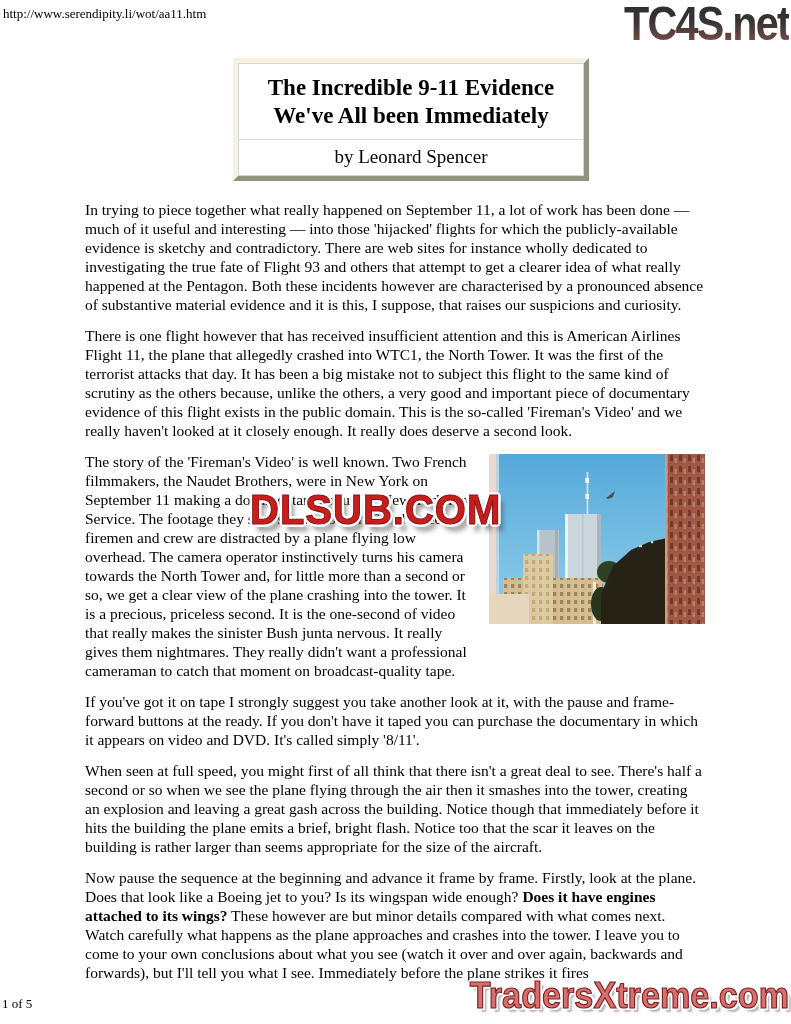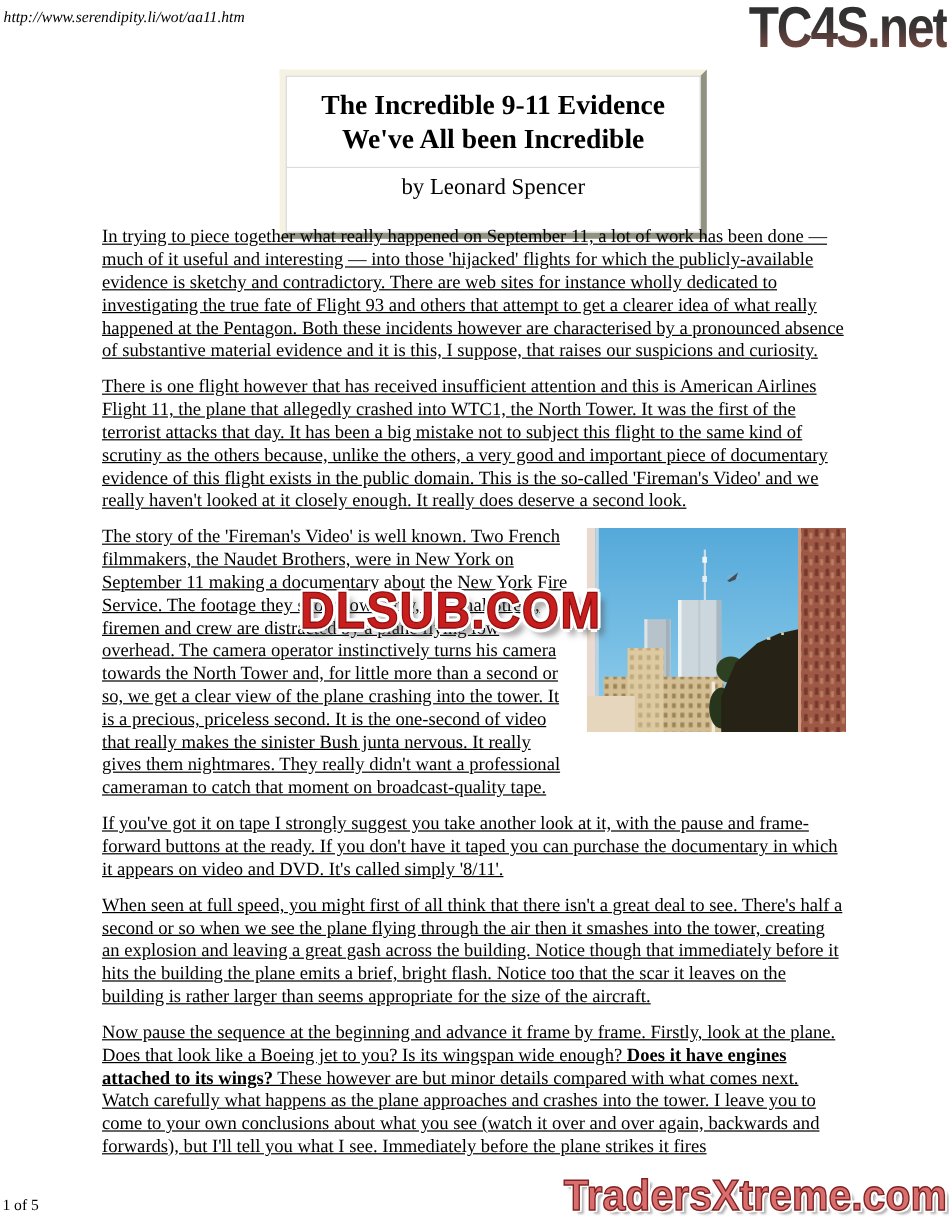--- a/index.html
+++ b/index.html
@@ -4,21 +4,21 @@
 <style>
   html,body{margin:0;padding:0;}
   body{
     width:791px;height:1024px;position:relative;background:#ffffff;
     font-family:"Liberation Serif",serif;color:#111;overflow:hidden;
   }
 
   
   .page-url{
     position:absolute;left:3px;top:6px;
-    font-size:13px;color:#000;font-style:italic;
+    font-size:13px;color:#000;
   }
   .tc4s-logo{
     position:absolute;right:2px;top:0px;
     font-family:"Liberation Sans",sans-serif;font-weight:bold;
     font-size:48px;letter-spacing:-2px;line-height:1;
     transform:scaleX(.86);transform-origin:100% 0;
     background:linear-gradient(180deg,#2d2d2d 0%,#383434 45%,#6d4741 80%,#8a5a52 100%);
     -webkit-background-clip:text;background-clip:text;color:transparent;
   }
 
@@ -29,30 +29,30 @@
     border-color:#f6f2e2 #91927f #91927f #f6f2e2;
     background:#ffffff;
   }
   .title-inner{border:1px solid #d6d6d6;}
   .title-cell{
     padding:10px 24px 9px;text-align:center;
     font-weight:bold;font-size:23px;line-height:28px;color:#000;
   }
   .byline-cell{
     border-top:1px solid #dcdcdc;
-    padding:6px 6px 25px;text-align:center;
+    padding:6px 6px 7px;text-align:center;
     font-size:19px;color:#000;
   }
 
   
   .article{
     position:absolute;left:85px;top:188px;width:620px;
     font-size:15.5px;line-height:19px;color:#000;
   }
-  .article p{margin:0 0 11px 0;text-decoration:underline;}
+  .article p{margin:12px 0 11px 0;}
   .b{font-weight:bold;}
 
   
   .photo-wrap{
     float:right;width:216px;height:170px;
     margin:2px 0 20px 14px;
   }
   .photo-wrap svg{display:block;}
 
   
@@ -87,21 +87,21 @@
 </head>
 <body>
 
 <div class="page-url">http://www.serendipity.li/wot/aa11.htm</div>
 <div class="tc4s-logo">TC4S.net</div>
 
 <div class="title-box">
   <div class="title-inner">
     <div class="title-cell">
       <div>The Incredible 9-11 Evidence</div>
-      <div>We've All been Incredible</div>
+      <div>We've All been Immediately</div>
     </div>
     <div class="byline-cell">by Leonard Spencer</div>
   </div>
 </div>
 
 <div class="article">
   <p>In trying to piece together what really happened on September 11, a lot of work has been done — much of it useful and interesting — into those 'hijacked' flights for which the publicly-available evidence is sketchy and contradictory. There are web sites for instance wholly dedicated to investigating the true fate of Flight 93 and others that attempt to get a clearer idea of what really happened at the Pentagon. Both these incidents however are characterised by a pronounced absence of substantive material evidence and it is this, I suppose, that raises our suspicions and curiosity.</p>
   <p>There is one flight however that has received insufficient attention and this is American Airlines Flight 11, the plane that allegedly crashed into WTC1, the North Tower. It was the first of the terrorist attacks that day. It has been a big mistake not to subject this flight to the same kind of scrutiny as the others because, unlike the others, a very good and important piece of documentary evidence of this flight exists in the public domain. This is the so-called 'Fireman's Video' and we really haven't looked at it closely enough. It really does deserve a second look.</p>
   <p>
     <span class="photo-wrap">

